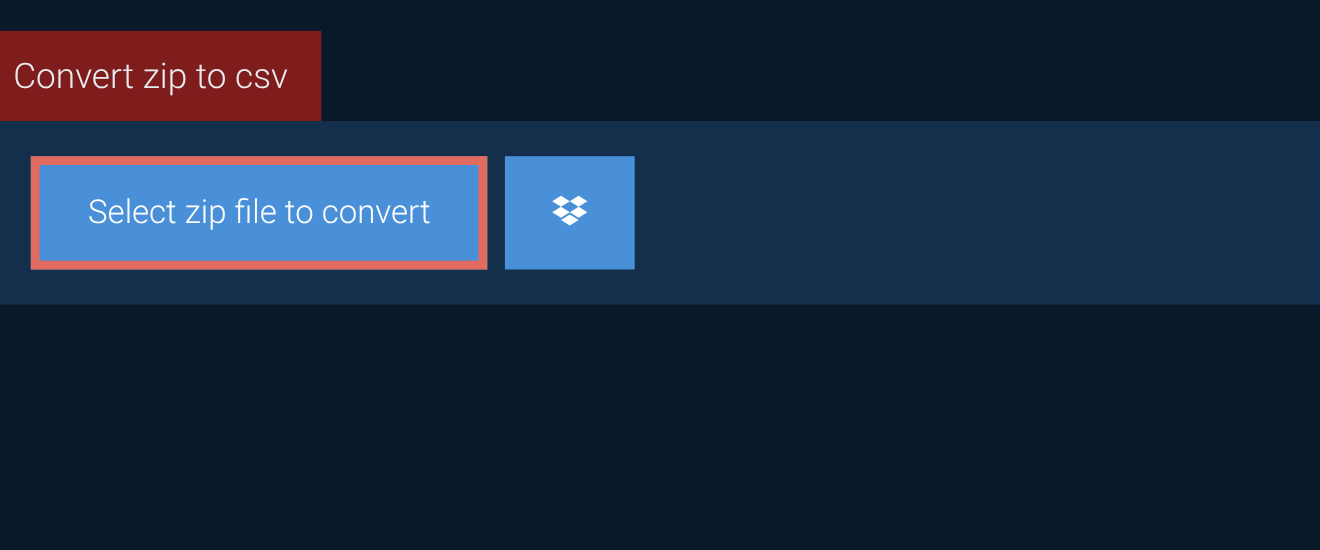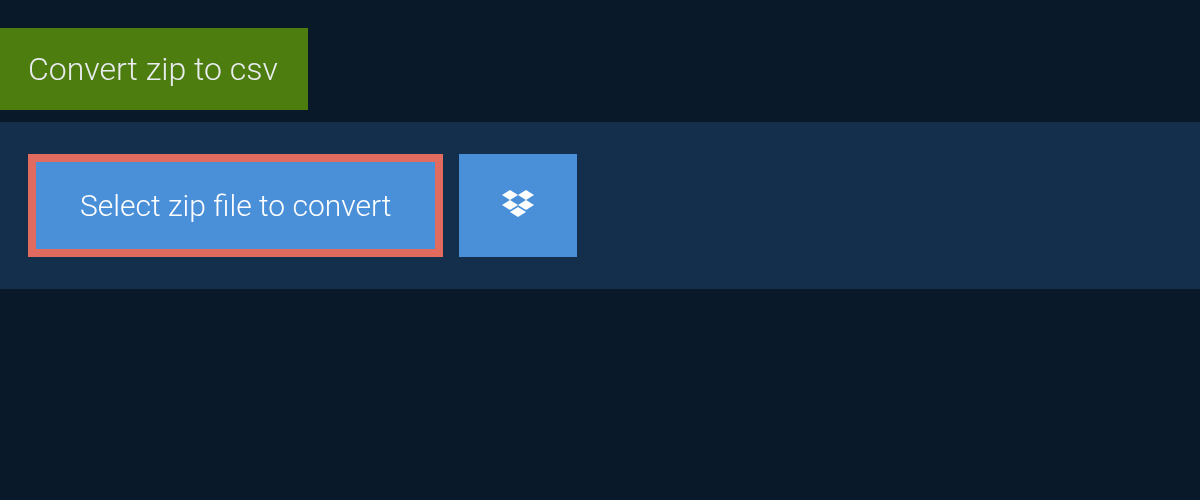--- a/index.html
+++ b/index.html
@@ -9,31 +9,31 @@
     }
     body {
       width: 1200px;
       height: 500px;
       background: #0a1929;
       font-family: -apple-system, BlinkMacSystemFont, "Segoe UI", Roboto, Helvetica, Arial, sans-serif;
       overflow: hidden;
     }
     .tab-header {
       display: inline-block;
-      background: #4d7c0f;
+      background: #7f1d1d;
       color: #e8ecef;
       font-size: 32px;
       font-weight: 300;
-      padding: 22px 30px 22px 28px;
+      padding: 22px 30px 22px 12px;
       margin-top: 28px;
     }
     .main-panel {
       background: #132f4c;
       padding: 32px 28px;
-      margin-top: 12px;
+      margin-top: 0;
     }
     .button-row {
       display: flex;
       gap: 16px;
       align-items: stretch;
     }
     .select-file-button {
       background: #4a90d9;
       border: 8px solid #e26b5f;
       color: #ffffff;

